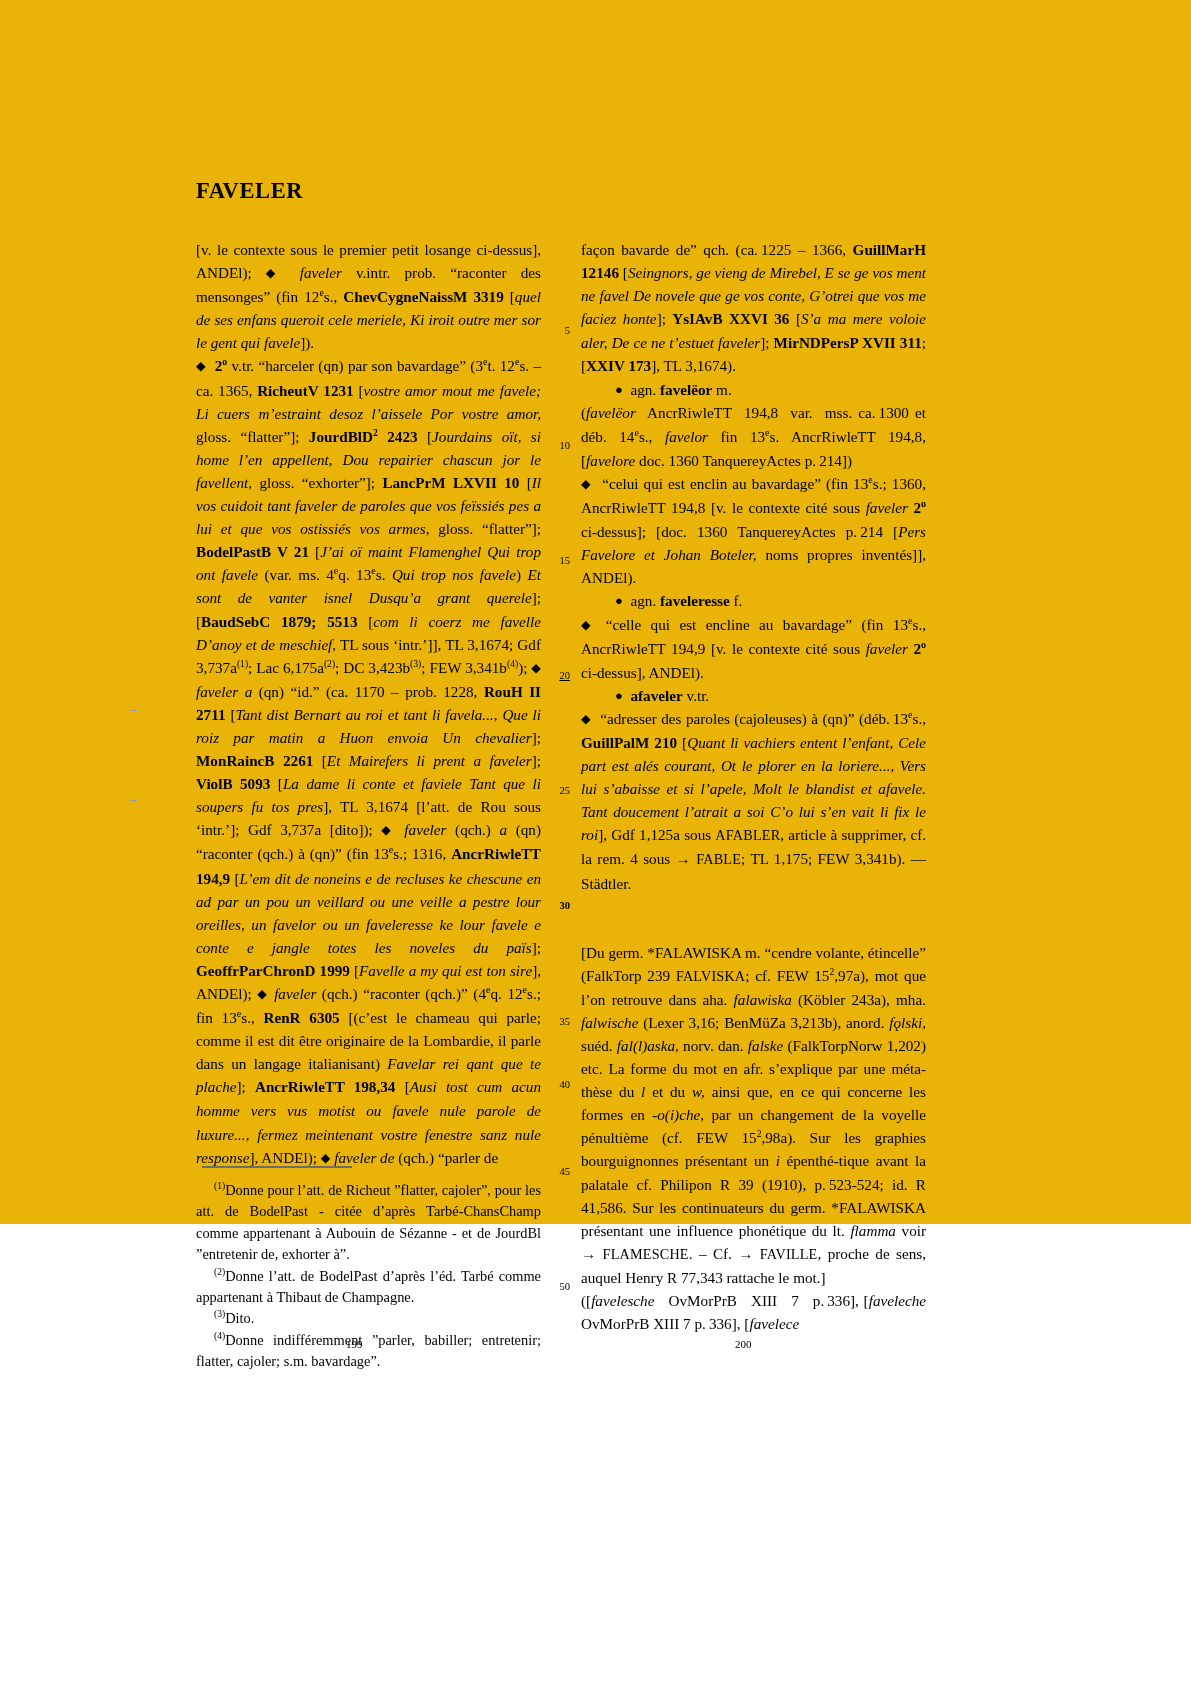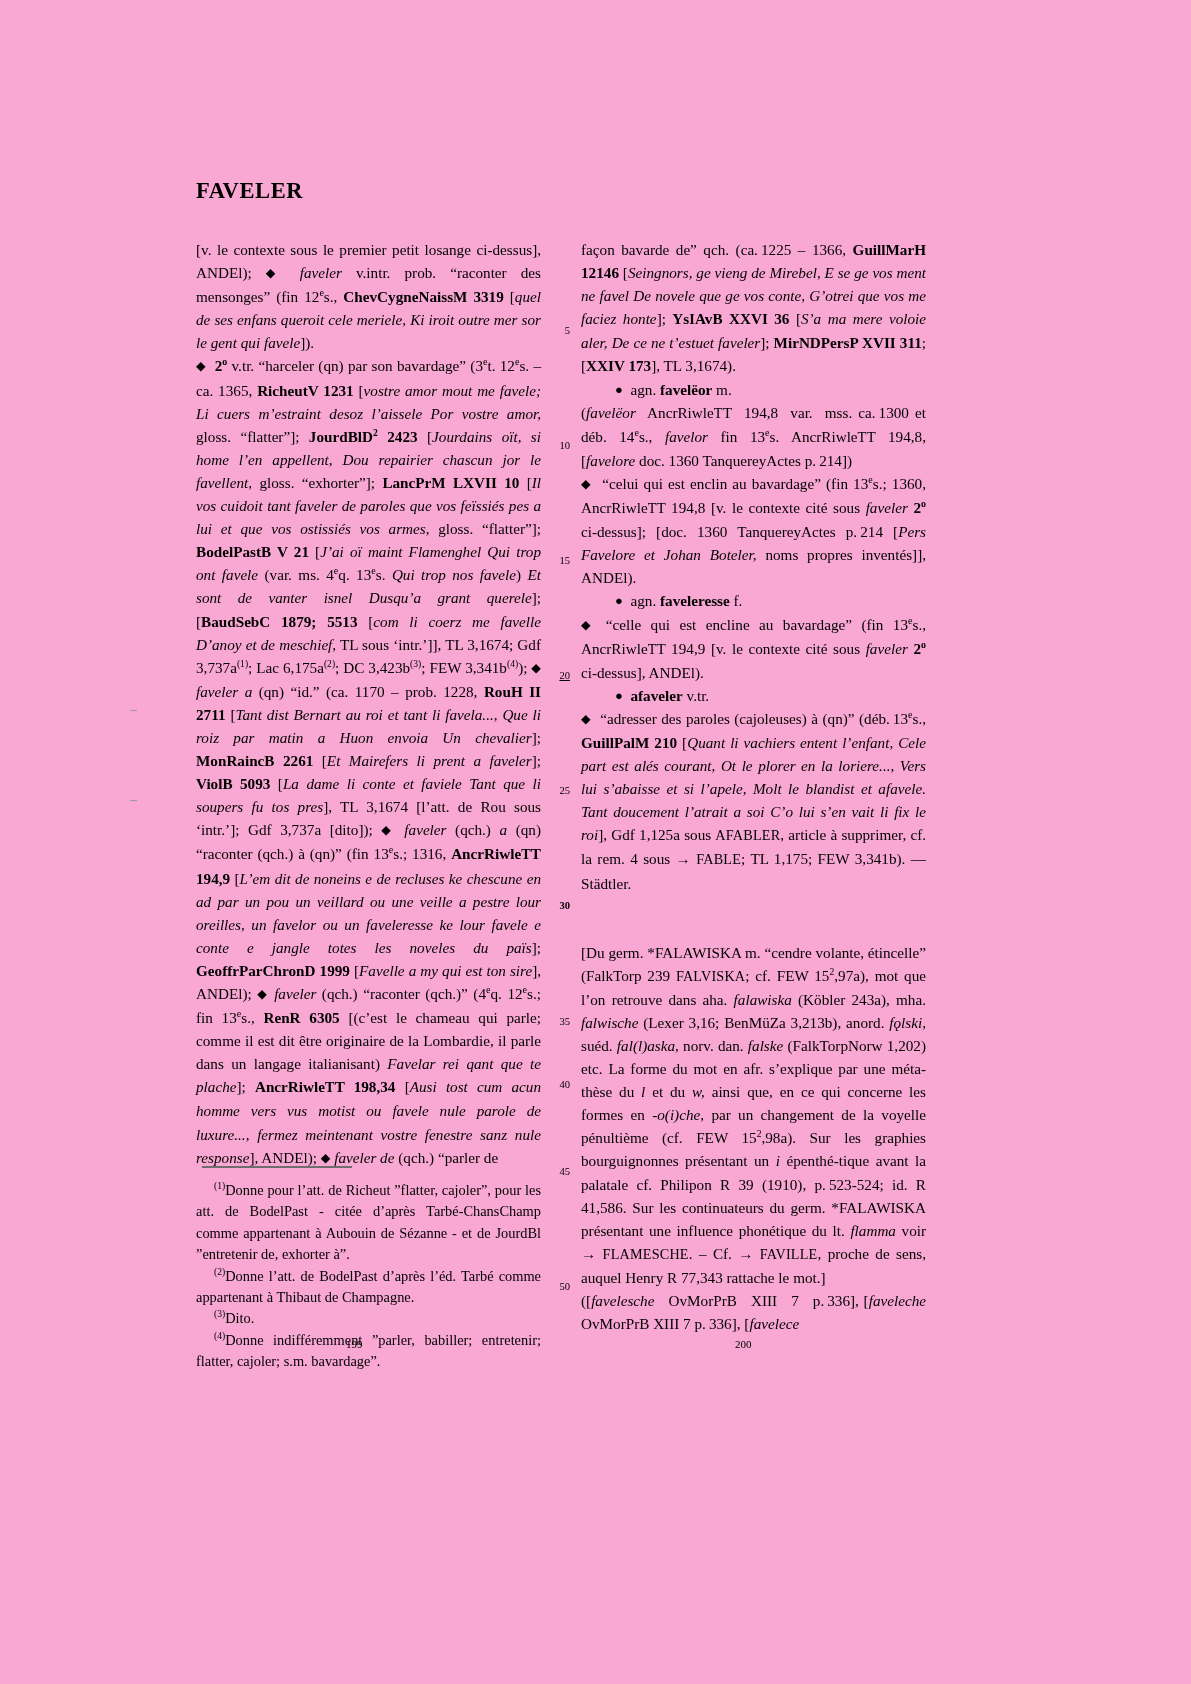--- a/index.html
+++ b/index.html
@@ -6,22 +6,22 @@
   html,body{margin:0;padding:0;background:#ffffff;}
   body{
     width:1191px;height:1684px;
     font-family:"Liberation Serif","DejaVu Serif",serif;
     color:#000;
     position:relative;
     overflow:hidden;
   }
   .page{
     position:absolute;
-    left:0;top:0;width:1191px;height:1684px;
-    background:#f9a8d4;
+    left:0;top:0;width:1191px;height:1224px;
+    background:#eab308;
   }
   
   .entry-head{
     position:absolute;
     left:196px;top:178px;
     font-size:22.5px;
     font-weight:bold;
     letter-spacing:.6px;
   }
   

